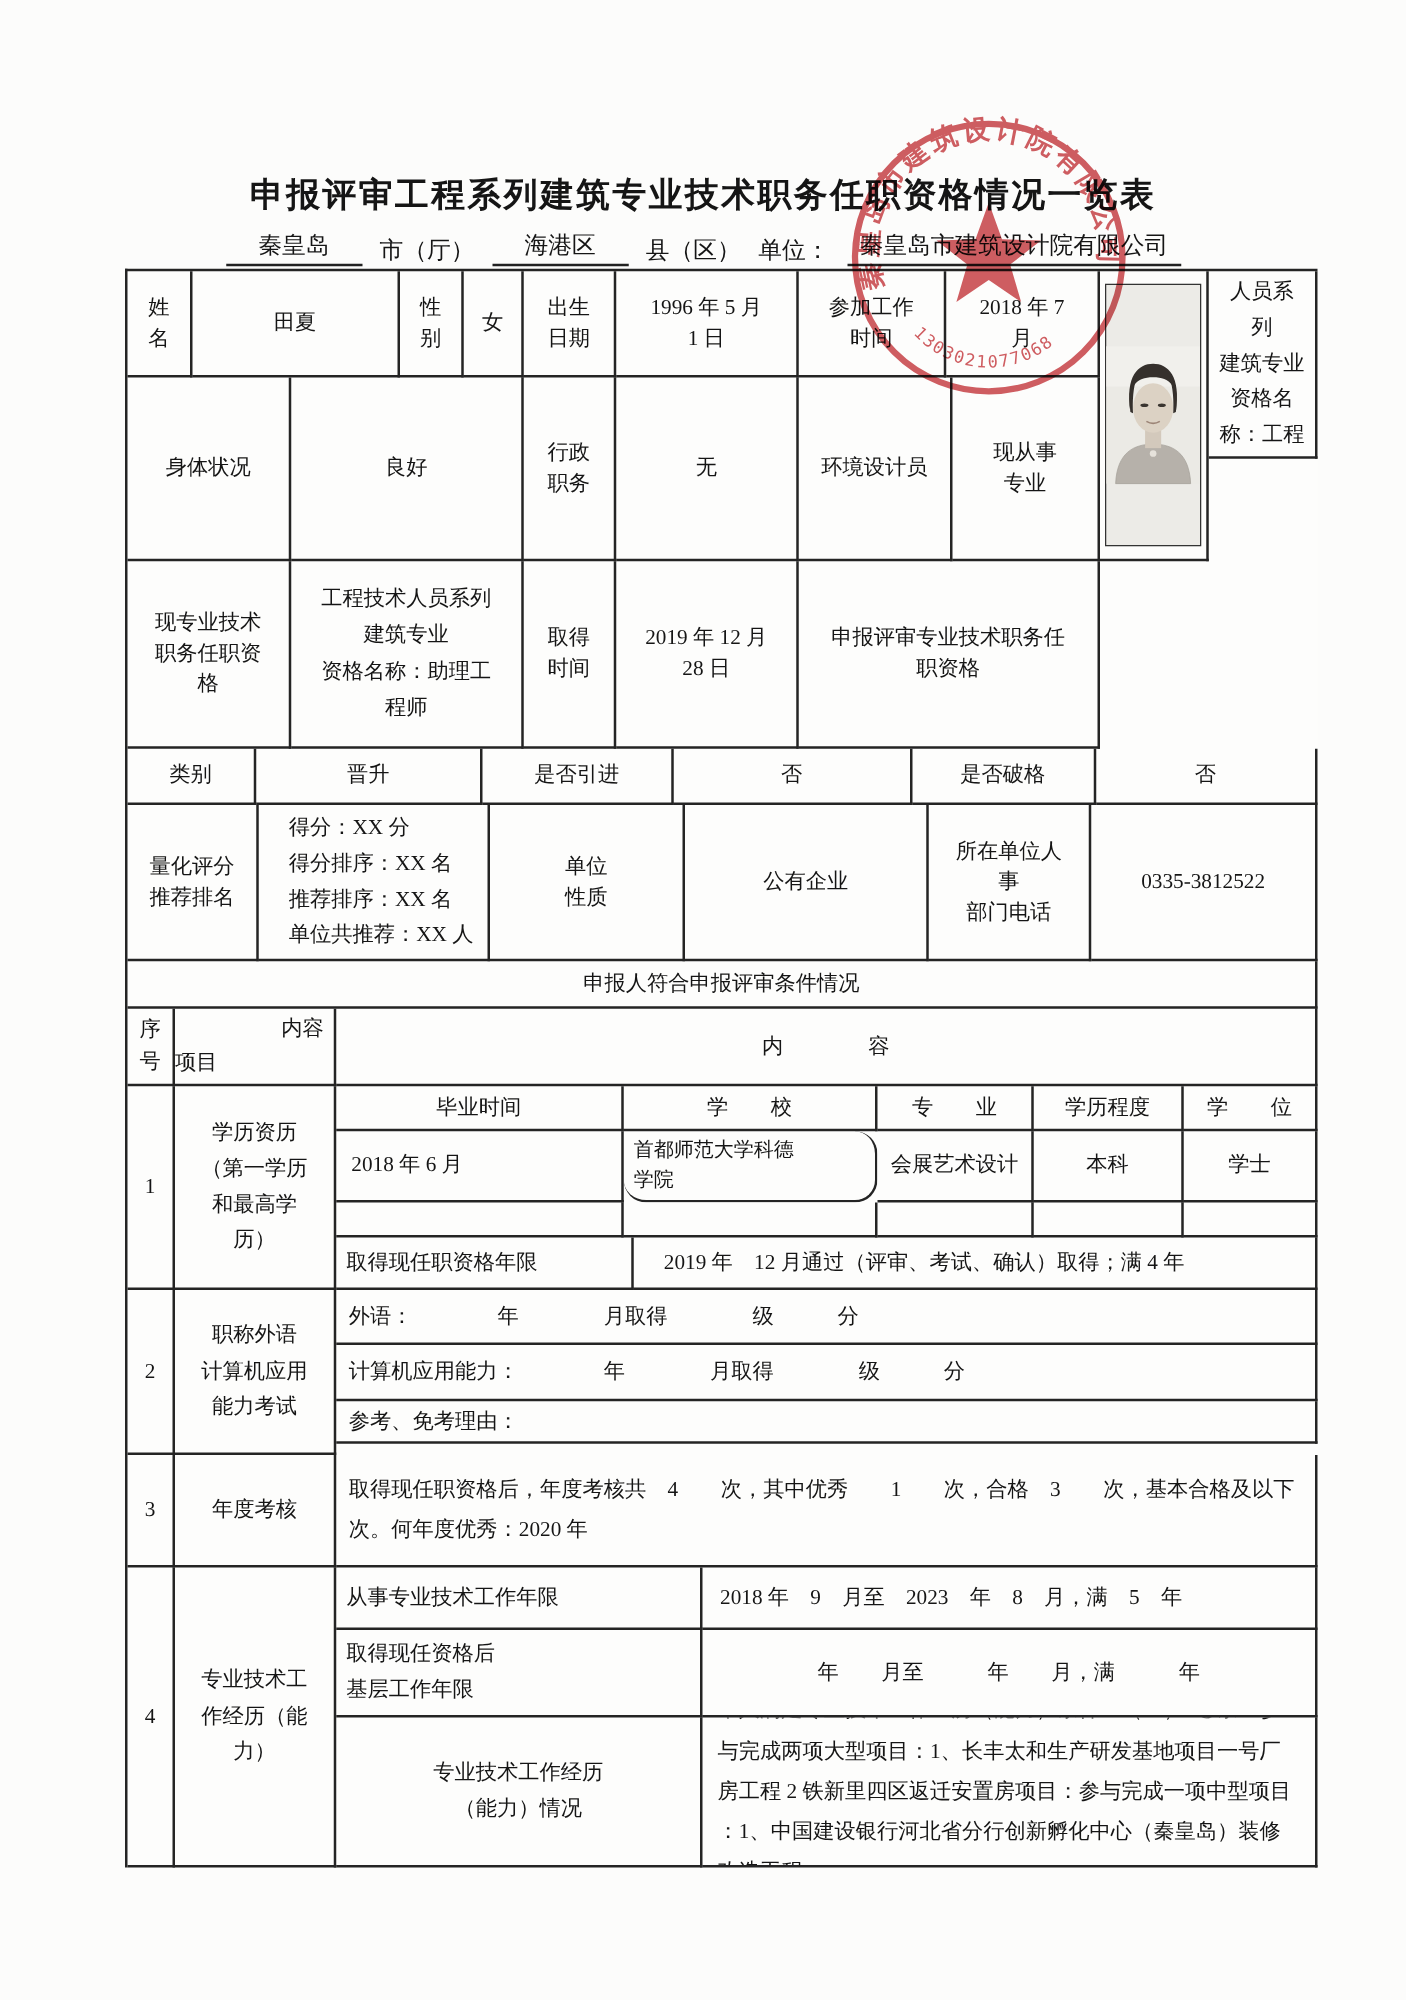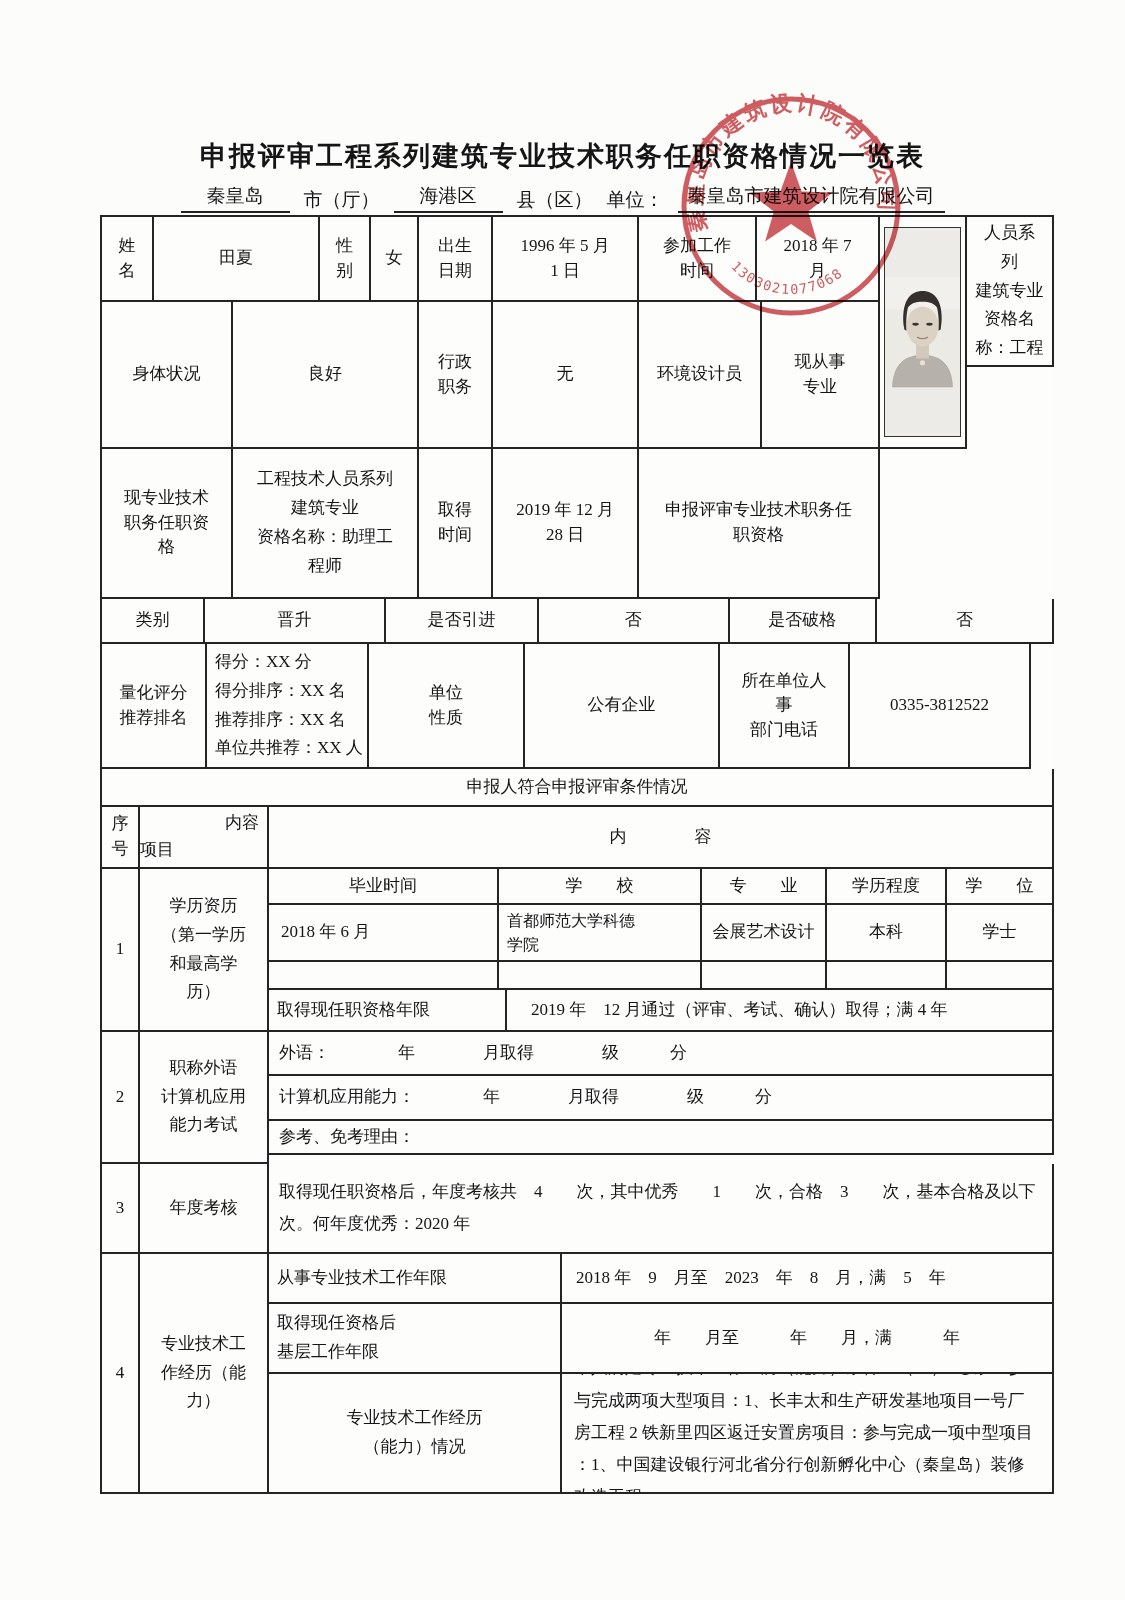--- a/index.html
+++ b/index.html
@@ -18,21 +18,21 @@
   .c{box-sizing:border-box;border-right:2px solid #242424;border-bottom:2px solid #242424;
      display:flex;align-items:center;justify-content:center;text-align:center;
      font-size:17px;line-height:1.45;overflow:hidden;padding:2px 4px;}
   .c.la{justify-content:flex-start;text-align:left;}
   .col{display:flex;flex-direction:column;}
   .tsec{display:flex;}
   .tleft{width:778px;}
   .tright{width:174px;display:flex;flex-direction:row;}
   .lh17{line-height:1.7;}
   .lh19{line-height:1.9;}
-  .sm{font-size:16px;}
+  .sm{font-size:16px;border-radius:18px;}
 
   
   .diag{position:relative;}
   .diag .tr{position:absolute;top:4px;right:8px;}
   .diag .bl{position:absolute;bottom:4px;left:0;margin-top:28px;}
 
   .stamp{position:absolute;left:675px;top:90px;opacity:0.8;mix-blend-mode:multiply;pointer-events:none;}
   .photo-box{width:142px;height:208px;border:1px solid #333;background:#ecebe7;}
 </style>
 </head>
@@ -131,21 +131,21 @@
       <div class="c" style="width:185px">晋升</div>
       <div class="c" style="width:156px">是否引进</div>
       <div class="c" style="width:195px">否</div>
       <div class="c" style="width:150px">是否破格</div>
       <div class="c" style="width:181px">否</div>
     </div>
 
     <div class="row" style="height:125px">
       <div class="c pl" style="width:105px">量化评分
 推荐排名</div>
-      <div class="c pl la lh17" style="width:162px;padding-left:8px">得分：XX 分
+      <div class="c pl la lh17" style="width:185px;padding-left:24px">得分：XX 分
 得分排序：XX 名
 推荐排序：XX 名
 单位共推荐：XX 人</div>
       <div class="c pl" style="width:156px">单位
 性质</div>
       <div class="c" style="width:195px">公有企业</div>
       <div class="c pl" style="width:130px">所在单位人
 事
 部门电话</div>
       <div class="c" style="width:181px">0335-3812522</div>

